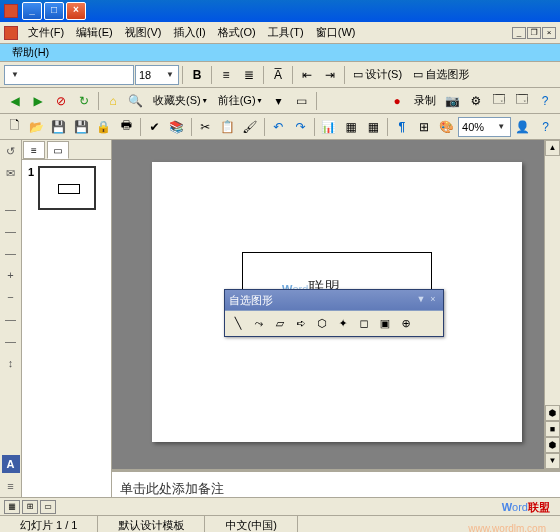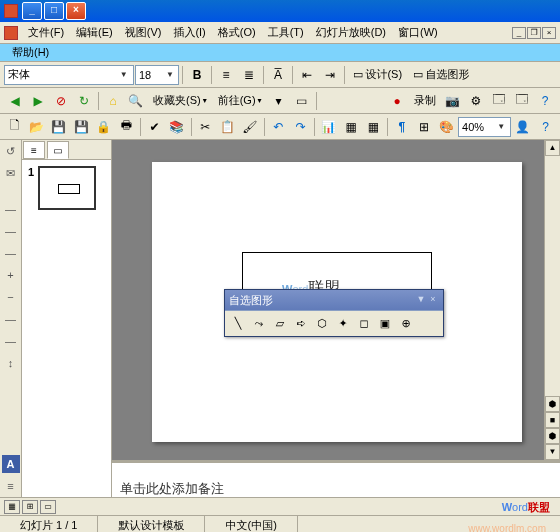--- a/index.html
+++ b/index.html
@@ -47,21 +47,21 @@
 .autoshape .hdr{height:20px;display:flex;align-items:center;color:#fff;padding:0 4px;font-size:11px}
 .autoshape .hdr .t{flex:1}
 .autoshape .hdr .mini{width:12px;height:12px;font-size:9px;text-align:center;cursor:default;color:#cdd9ef}
 .autoshape .body{height:26px;background:#ece9d8;display:flex;align-items:center;gap:1px;padding:0 3px;border-top:1px solid #8a9fc4}
 .astool{width:20px;height:20px;display:flex;align-items:center;justify-content:center;font-size:11px}
 .vscroll{position:absolute;right:0;top:0;width:16px;bottom:0;background:#ece9d8;border-left:1px solid #aca899}
 .vscroll .arr{height:16px;border:1px solid #aca899;background:#ece9d8;text-align:center;font-size:8px;line-height:14px}
 .vscroll .prev{position:absolute;bottom:48px;height:16px;width:100%;border:1px solid #aca899;text-align:center;font-size:9px;line-height:14px}
 .vscroll .menu{position:absolute;bottom:32px;height:16px;width:100%;border:1px solid #aca899;text-align:center;font-size:9px;line-height:14px}
 .vscroll .next{position:absolute;bottom:16px;height:16px;width:100%;border:1px solid #aca899;text-align:center;font-size:9px;line-height:14px}
-.notes{height:28px;background:#fff;border-top:3px solid #aca899;padding:17px 8px;font-size:13px;color:#333}
+.notes{height:28px;background:#fff;border-top:3px solid #aca899;padding:8px 8px;font-size:13px;color:#333}
 .viewrow{height:18px;background:#ece9d8;border-top:1px solid #aca899;display:flex;align-items:center;padding:0 4px;gap:2px}
 .viewbtn{width:16px;height:14px;border:1px solid #888;font-size:8px;text-align:center;line-height:12px}
 .status{height:20px;background:#ece9d8;border-top:1px solid #aca899;display:flex;align-items:center;font-size:11px}
 .status .cell{padding:2px 20px;border-right:1px solid #aca899}
 .bigwm{position:absolute;right:10px;bottom:16px;font-size:20px;font-family:Arial;pointer-events:none}
 .bigwm .b1{color:#4a86e8;font-weight:bold}
 .bigwm .b2{color:#4a86e8}
 .bigwm .b3{color:#cc0000;font-weight:bold}
 .bigwm2{position:absolute;right:14px;bottom:-2px;font-size:10px;color:#f4b98e}
 </style>
@@ -78,35 +78,33 @@
 </div>
 
 <div class="menubar">
   <div class="appicon"></div>
   <div class="menuitem">文件(F)</div>
   <div class="menuitem">编辑(E)</div>
   <div class="menuitem">视图(V)</div>
   <div class="menuitem">插入(I)</div>
   <div class="menuitem">格式(O)</div>
   <div class="menuitem">工具(T)</div>
-  <div class="menuitem">幻灯片放映(D)</div>
   <div class="menuitem">窗口(W)</div>
   <div class="mdibtns">
     <div class="mdibtn">_</div>
     <div class="mdibtn">❐</div>
     <div class="mdibtn">×</div>
   </div>
 </div>
 <div class="helprow">
   <span class="menuitem">帮助(H)</span>
 </div>
 
 <div class="toolbar">
   <div class="combo" style="width:130px">
-    <input value="宋体" style="">
     <span class="arrow">▼</span>
   </div>
   <div class="combo" style="width:44px">
     <input value="18" style="">
     <span class="arrow">▼</span>
   </div>
   <div class="tsep"></div>
   <div class="tbtn" style="font-weight:bold">B</div>
   <div class="tsep"></div>
   <div class="tbtn">≡</div>

